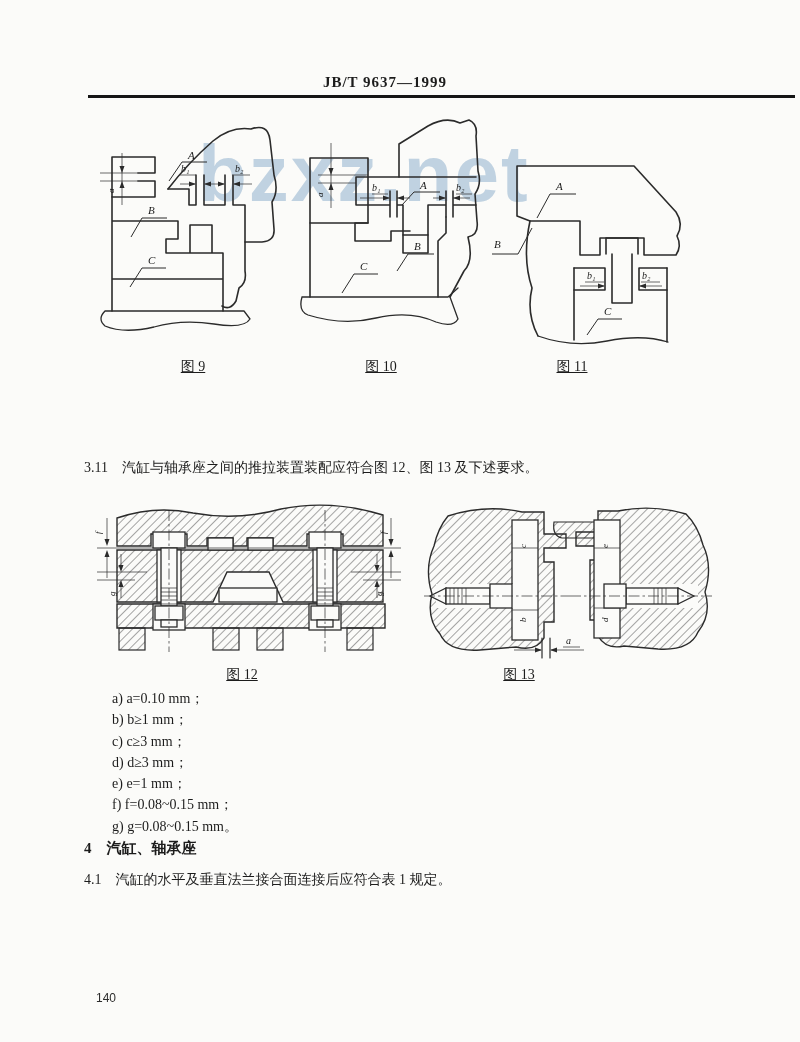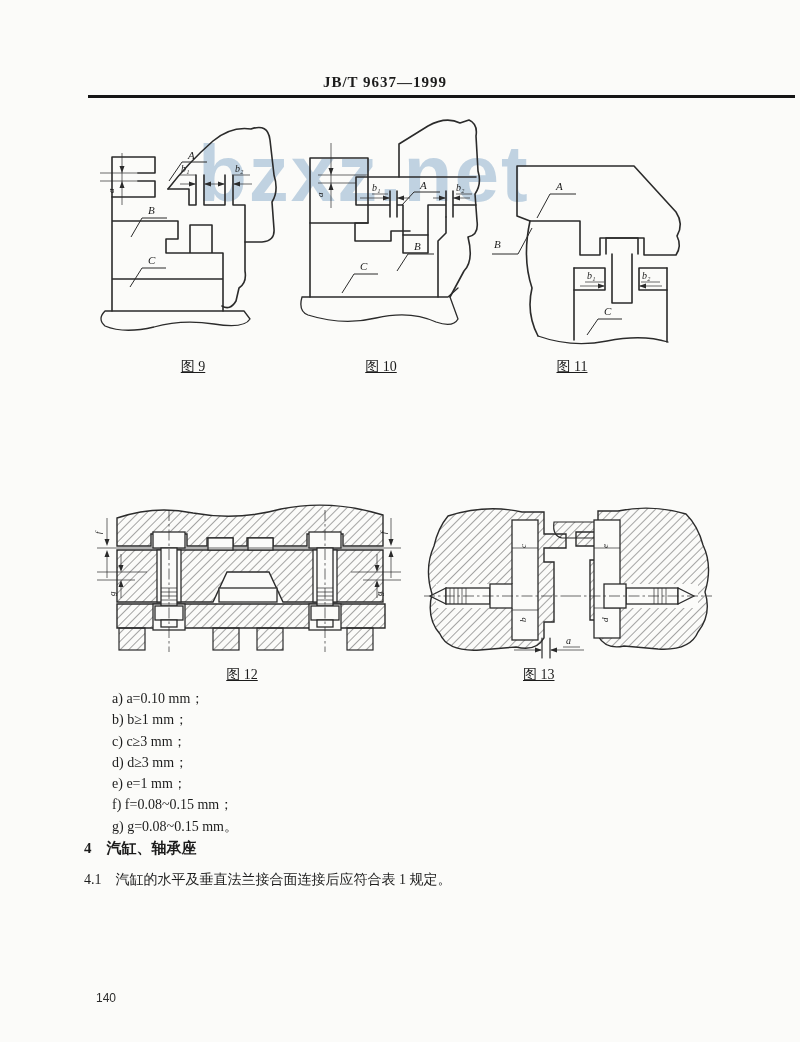--- a/index.html
+++ b/index.html
@@ -98,20 +98,21 @@
     <path class="lnB" d="M0,136 H26 M26,136 L40,110"></path>
     <text x="112" y="197" font-size="11">C</text>
     <path class="lnB" d="M106,201 H130 M106,201 L95,217"></path>
   </svg>
 
   <div class="abs figcap" style="left:158px;top:358px;width:70px;text-align:center">图 9</div>
   <div class="abs figcap" style="left:346px;top:358px;width:70px;text-align:center">图 10</div>
   <div class="abs figcap" style="left:537px;top:358px;width:70px;text-align:center">图 11</div>
 
 
+  <div class="abs para" style="left:84px;top:459px">3.11　汽缸与轴承座之间的推拉装置装配应符合图 12、图 13 及下述要求。</div>
 
   <svg class="abs" style="left:95px;top:496px" width="308" height="168" viewBox="0 0 308 168">
     <defs>
       <pattern id="hatch12" width="6" height="6" patternUnits="userSpaceOnUse" patternTransform="rotate(45)">
         <line x1="0" y1="0" x2="0" y2="6" stroke="#3a3a3a" stroke-width="0.9"></line>
       </pattern>
     </defs>
     <path d="M22,50 V22 Q60,9 98,17 Q142,25 186,13 Q236,3 288,19 V50 H248 V38 H212 V50 H178 V42 H152 V50 H138 V42 H112 V50 H92 V38 H56 V50 Z" fill="url(#hatch12)" stroke="#2b2b2b" stroke-width="1.4"></path>
     <path d="M22,54 H288 V106 H188 L174,76 H132 L118,106 H22 Z" fill="url(#hatch12)" stroke="#2b2b2b" stroke-width="1.4"></path>
     <path d="M22,108 H290 V132 H22 Z" fill="url(#hatch12)" stroke="#2b2b2b" stroke-width="1.4"></path>
@@ -183,21 +184,21 @@
     <rect x="208" y="88" width="52" height="16" class="whitefill"></rect>
     <path class="lnC" d="M236,88 V104 M240,88 V104 M244,88 V104 M248,88 V104"></path>
     <path d="M276,96 L260,88 V104 Z" class="whitefill"></path>
     <rect x="186" y="84" width="22" height="24" class="whitefill"></rect>
     <path class="cl" d="M152,96 H294"></path>
     <text transform="translate(190,48) rotate(-90)" font-size="9">e</text>
     <text transform="translate(190,122) rotate(-90)" font-size="9">d</text>
   </svg>
 
   <div class="abs figcap" style="left:207px;top:666px;width:70px;text-align:center">图 12</div>
-  <div class="abs figcap" style="left:523px;top:666px;width:70px;text-align:left">图 13</div>
+  <div class="abs figcap" style="left:484px;top:666px;width:70px;text-align:center">图 13</div>
 
   <div class="abs list" style="left:112px;top:688px;line-height:21.3px">
     <div>a) a=0.10 mm；</div>
     <div>b) b≥1 mm；</div>
     <div>c) c≥3 mm；</div>
     <div>d) d≥3 mm；</div>
     <div>e) e=1 mm；</div>
     <div>f) f=0.08~0.15 mm；</div>
     <div>g) g=0.08~0.15 mm。</div>
   </div>

